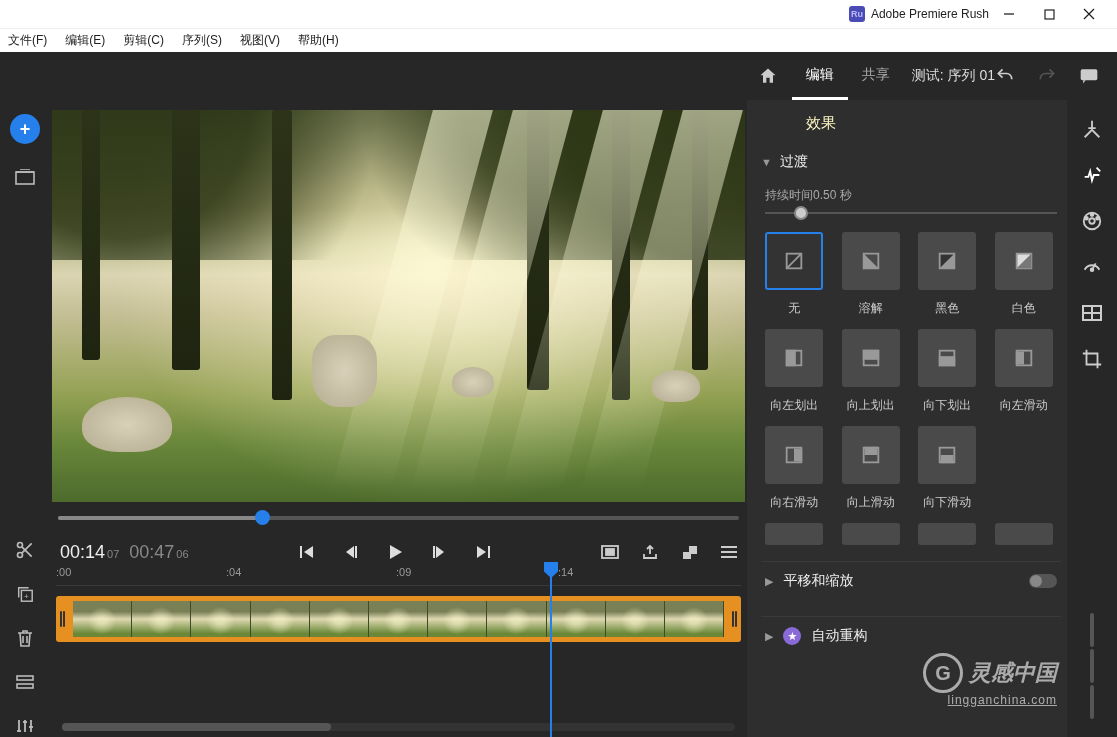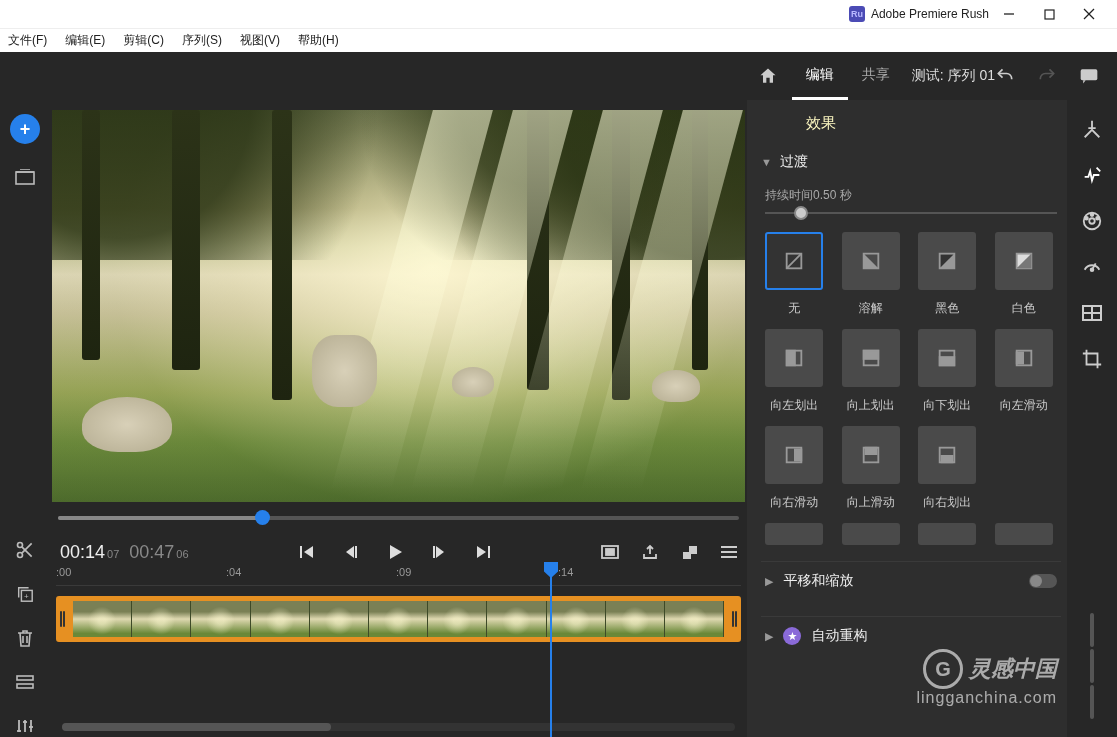--- a/index.html
+++ b/index.html
@@ -89,21 +89,21 @@
   .toggle::after{content:"";position:absolute;width:12px;height:12px;background:#888;border-radius:50%;top:1px;left:1px;}
   .rightbar{width:50px;background:#272727;display:flex;flex-direction:column;align-items:center;padding-top:18px;gap:24px;color:#ccc;position:relative;}
   .rb-icon{width:22px;height:22px;display:flex;align-items:center;justify-content:center;}
   .rb-icon.active{color:#fff;}
   .rb-scroll{position:absolute;bottom:18px;display:flex;flex-direction:column;gap:2px;}
   .rb-sc{width:4px;height:34px;background:#555;border-radius:2px;}
   .watermark{position:absolute;right:60px;bottom:30px;color:rgba(255,255,255,0.6);font-size:12px;display:flex;flex-direction:column;align-items:flex-end;pointer-events:none;}
   .wm-main{display:flex;align-items:center;gap:6px;}
   .wm-logo{width:40px;height:40px;border:3px solid rgba(255,255,255,0.6);border-radius:50%;display:flex;align-items:center;justify-content:center;font-size:20px;font-weight:bold;}
   .wm-text{font-size:22px;font-weight:bold;font-style:italic;}
-  .wm-sub{font-size:16px;letter-spacing:1px;}
+  .wm-sub{font-size:12px;letter-spacing:1px;text-decoration:underline;}
   svg{display:block;}
 </style>
 </head>
 <body>
 
 <div class="titlebar">
   <div class="titlebar-left">
     <div class="tb-logo">Ru</div>
     <div class="tb-title">Adobe Premiere Rush</div>
   </div>
@@ -446,21 +446,21 @@
           </div>
           <div class="eff-label">向上滑动</div>
         </div>
         <div class="eff">
           <div class="eff-box">
             <svg width="22" height="22" viewBox="0 0 24 24" fill="none" stroke="#999" stroke-width="2">
               <rect x="4" y="4" width="16" height="16"></rect>
               <rect x="6" y="13" width="12" height="7" fill="#999"></rect>
             </svg>
           </div>
-          <div class="eff-label">向右划出</div>
+          <div class="eff-label">向下滑动</div>
         </div>
       </div>
     <div class="grid" style="margin-top:12px">
       <div class="eff">
           <div class="eff-box partial"></div>
         </div>
       <div class="eff">
           <div class="eff-box partial"></div>
         </div>
       <div class="eff">

